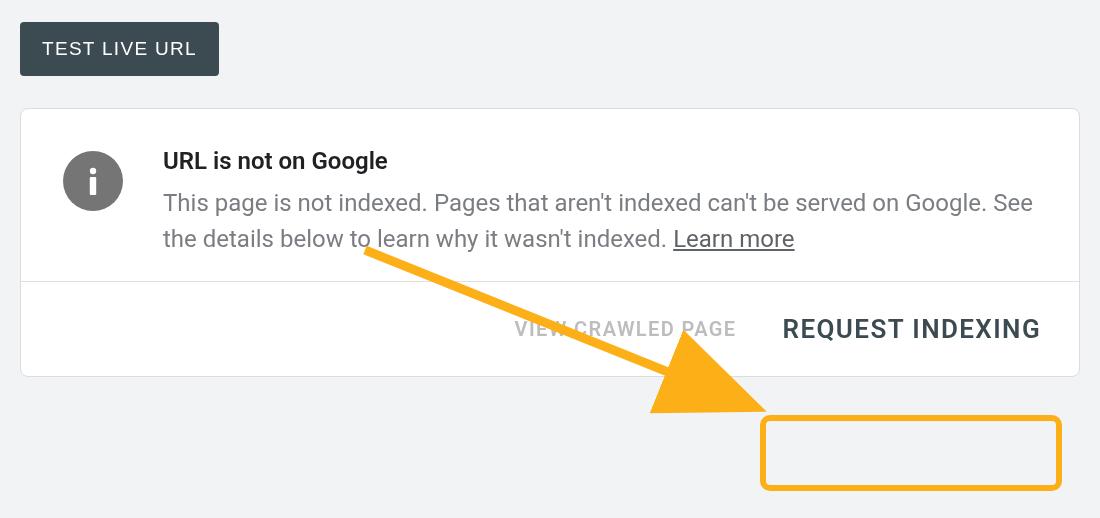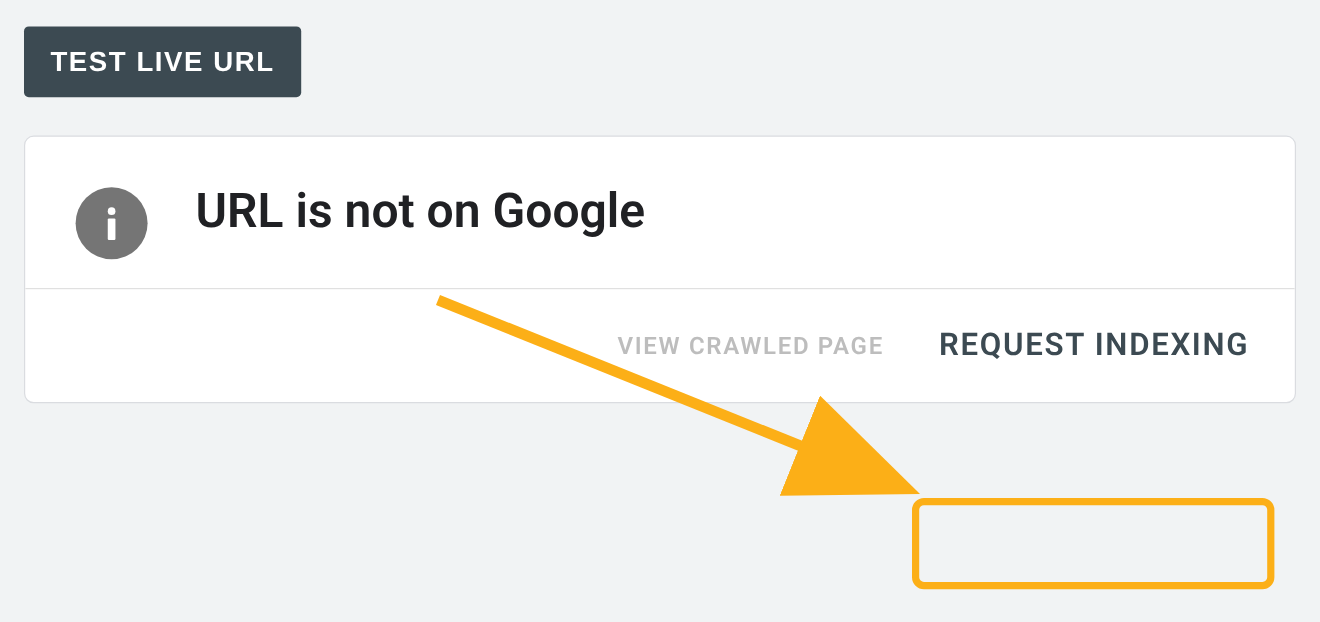--- a/index.html
+++ b/index.html
@@ -21,22 +21,22 @@
     .page-title {
       font-size: 34px;
       font-weight: 400;
       color: #5f6368;
       letter-spacing: 0.25px;
     }
     .test-live-btn {
       background: #3c4a52;
       color: #fff;
       border: none;
-      font-size: 23px;
-      font-weight: 700;
+      font-size: 19px;
+      font-weight: 400;
       letter-spacing: 1.3px;
       padding: 16px 22px;
       cursor: pointer;
       border-radius: 4px;
     }
     .card {
       background: #fff;
       border: 1px solid #dadce0;
       border-radius: 8px;
       overflow: hidden;
@@ -54,21 +54,21 @@
       background: #757575;
       display: flex;
       align-items: center;
       justify-content: center;
       flex-shrink: 0;
       margin-top: 4px;
     }
     .info-icon svg { fill: #fff; }
     .content-col { flex: 1; }
     .status-heading {
-      font-size: 40px;
+      font-size: 24px;
       font-weight: 600;
       color: #202124;
       margin-bottom: 10px;
     }
     .status-desc {
       font-size: 24px;
       line-height: 1.5;
       color: #7a7d82;
     }
     .learn-more {
@@ -120,20 +120,24 @@
 <div class="card">
   <div class="card-top">
     <div class="info-icon">
       <svg width="12" height="28" viewBox="0 0 12 28">
         <circle cx="6" cy="4" r="3.2"></circle>
         <rect x="2.8" y="10" width="6.4" height="18" rx="1"></rect>
       </svg>
     </div>
     <div class="content-col">
       <div class="status-heading">URL is not on Google</div>
+      <div class="status-desc">
+        <span>This page is not indexed. Pages that aren't indexed can't be served on Google. See the details below to learn why it wasn't indexed.</span>
+        <span class="learn-more">Learn more</span>
+      </div>
     </div>
   </div>
   <div class="card-bottom">
     <div class="view-crawled">VIEW CRAWLED PAGE</div>
     <div class="request-indexing">REQUEST INDEXING</div>
   </div>
 </div>
 
 <svg class="annotation-arrow" style="left:355px; top:240px; width:420px; height:190px;">
   <defs>

